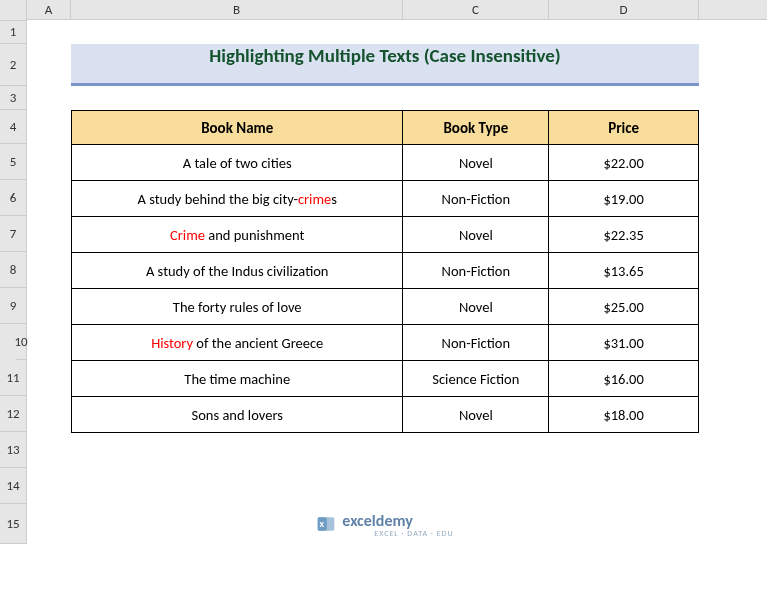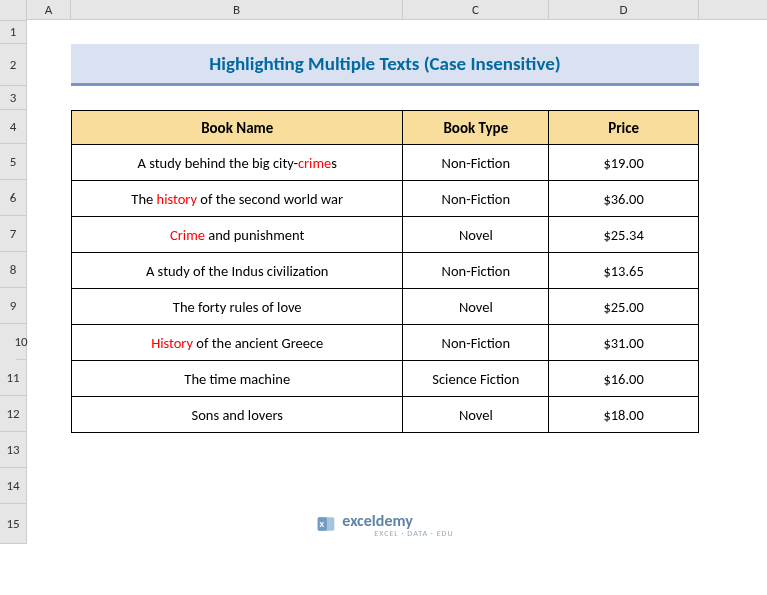--- a/index.html
+++ b/index.html
@@ -58,24 +58,23 @@
     }
     .content {
       position: relative;
       flex: 1;
     }
     .title-box {
       position: absolute;
       background: #dae2f1;
       border-bottom: 3px solid #7b93c7;
       display: flex;
-      align-items: center;
       justify-content: center;
       font-weight: bold;
-      color: #0369a1;
+      color: #14532d;
       font-size: 19px;
     }
     .data-table {
       position: absolute;
       border-collapse: collapse;
     }
     .data-table th {
       background: #f9dd9c;
       font-weight: bold;
       text-align: center;
@@ -147,33 +146,33 @@
       <table class="data-table" id="data-table" style="left: 44px; top: 90px; width: 628px;">
         <thead>
             <tr id="thead-row">
               <th style="width: 332px; height: 34px;">Book Name</th>
               <th style="width: 146px; height: 34px;">Book Type</th>
               <th style="width: 150px; height: 34px;">Price</th>
             </tr>
           </thead>
         <tbody id="tbody">
             <tr>
+              <td style="width: 332px; height: 36px;">A tale of two cities</td>
+              <td style="width: 146px; height: 36px;">Novel</td>
+              <td style="width: 150px; height: 36px;">$22.00</td>
+            </tr>
+            <tr>
               <td style="width: 332px; height: 36px;">A study behind the big city-<span class="hl">crime</span>s</td>
               <td style="width: 146px; height: 36px;">Non-Fiction</td>
               <td style="width: 150px; height: 36px;">$19.00</td>
             </tr>
             <tr>
-              <td style="width: 332px; height: 36px;">The <span class="hl">history</span> of the second world war</td>
-              <td style="width: 146px; height: 36px;">Non-Fiction</td>
-              <td style="width: 150px; height: 36px;">$36.00</td>
-            </tr>
-            <tr>
               <td style="width: 332px; height: 36px;"><span class="hl">Crime</span> and punishment</td>
               <td style="width: 146px; height: 36px;">Novel</td>
-              <td style="width: 150px; height: 36px;">$25.34</td>
+              <td style="width: 150px; height: 36px;">$22.35</td>
             </tr>
             <tr>
               <td style="width: 332px; height: 36px;">A study of the Indus civilization</td>
               <td style="width: 146px; height: 36px;">Non-Fiction</td>
               <td style="width: 150px; height: 36px;">$13.65</td>
             </tr>
             <tr>
               <td style="width: 332px; height: 36px;">The forty rules of love</td>
               <td style="width: 146px; height: 36px;">Novel</td>
               <td style="width: 150px; height: 36px;">$25.00</td>

